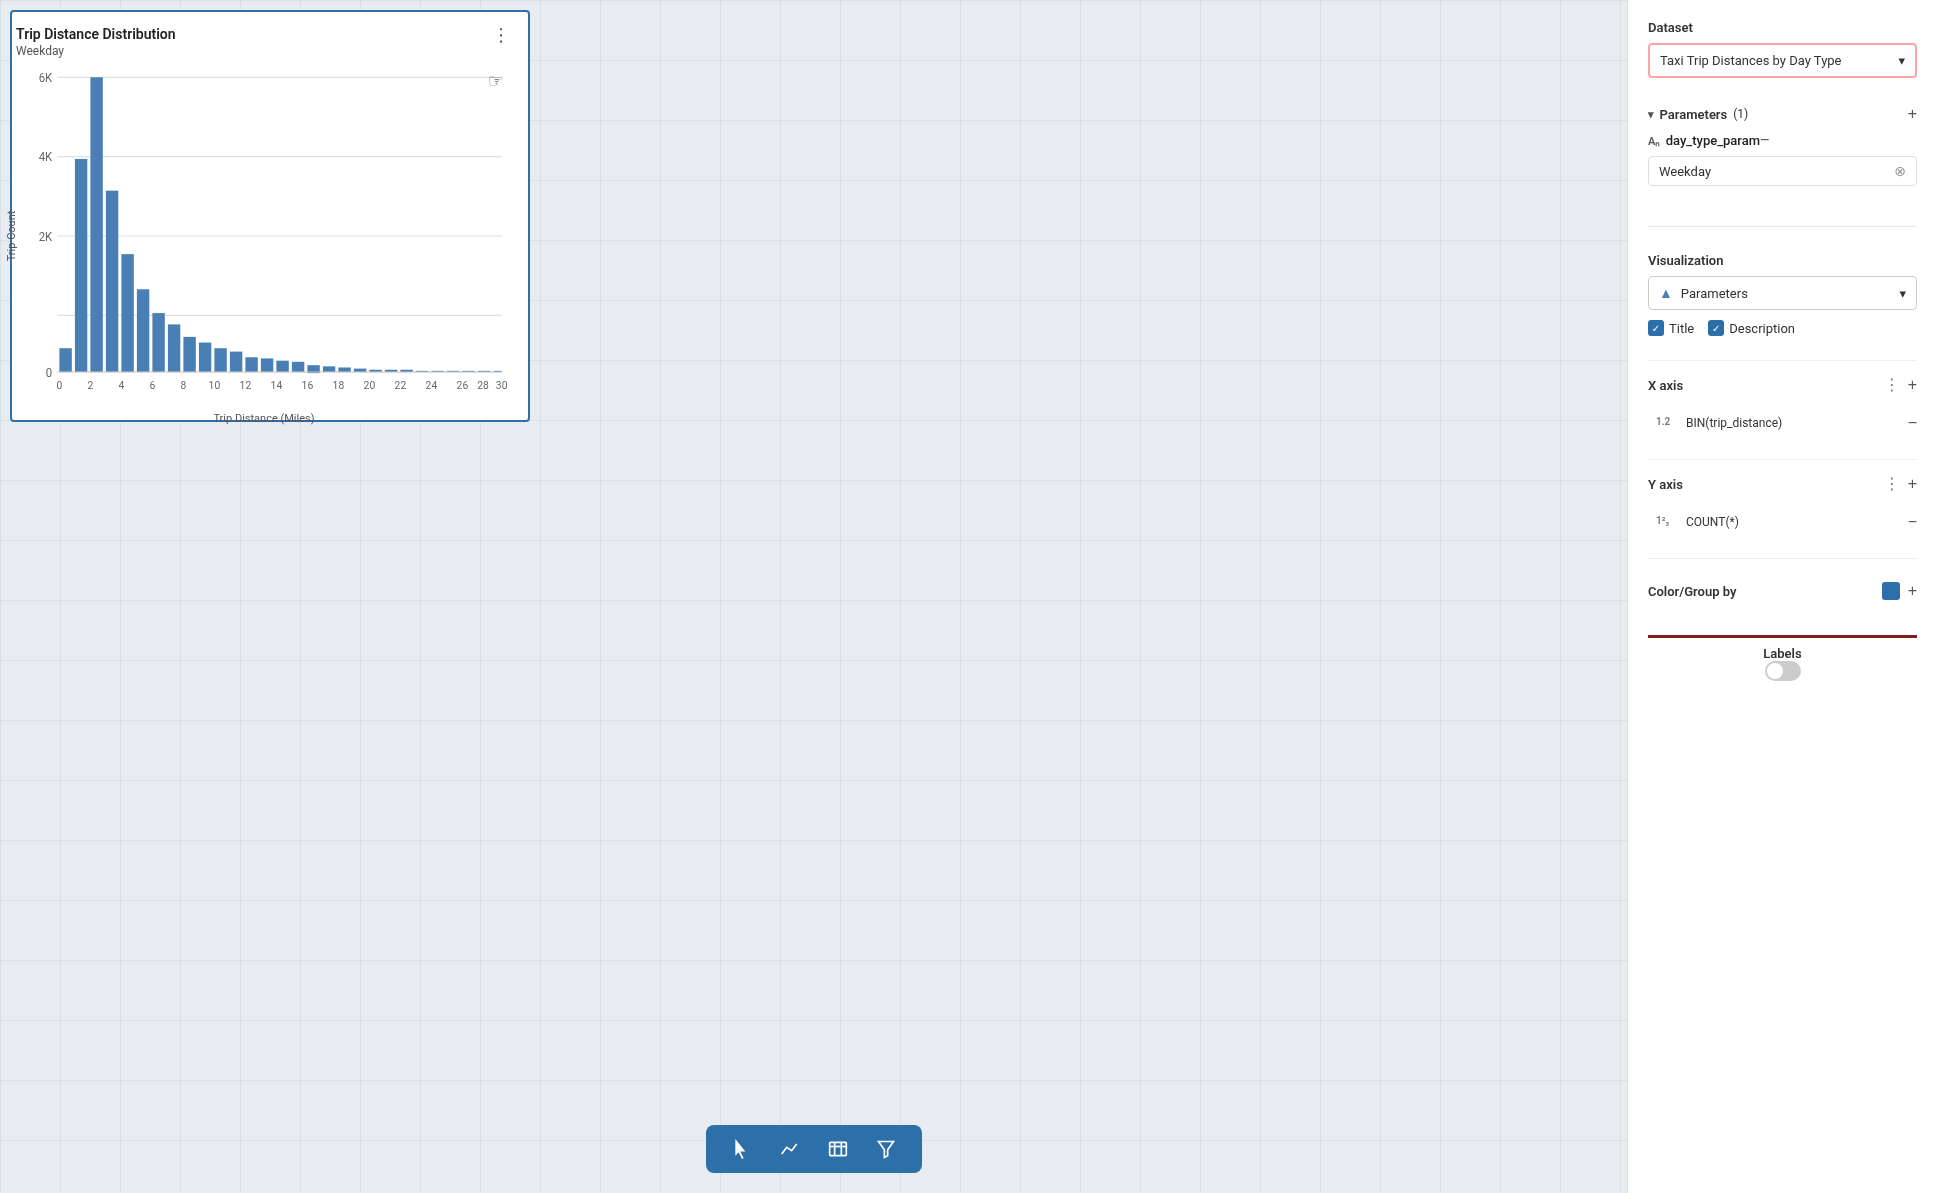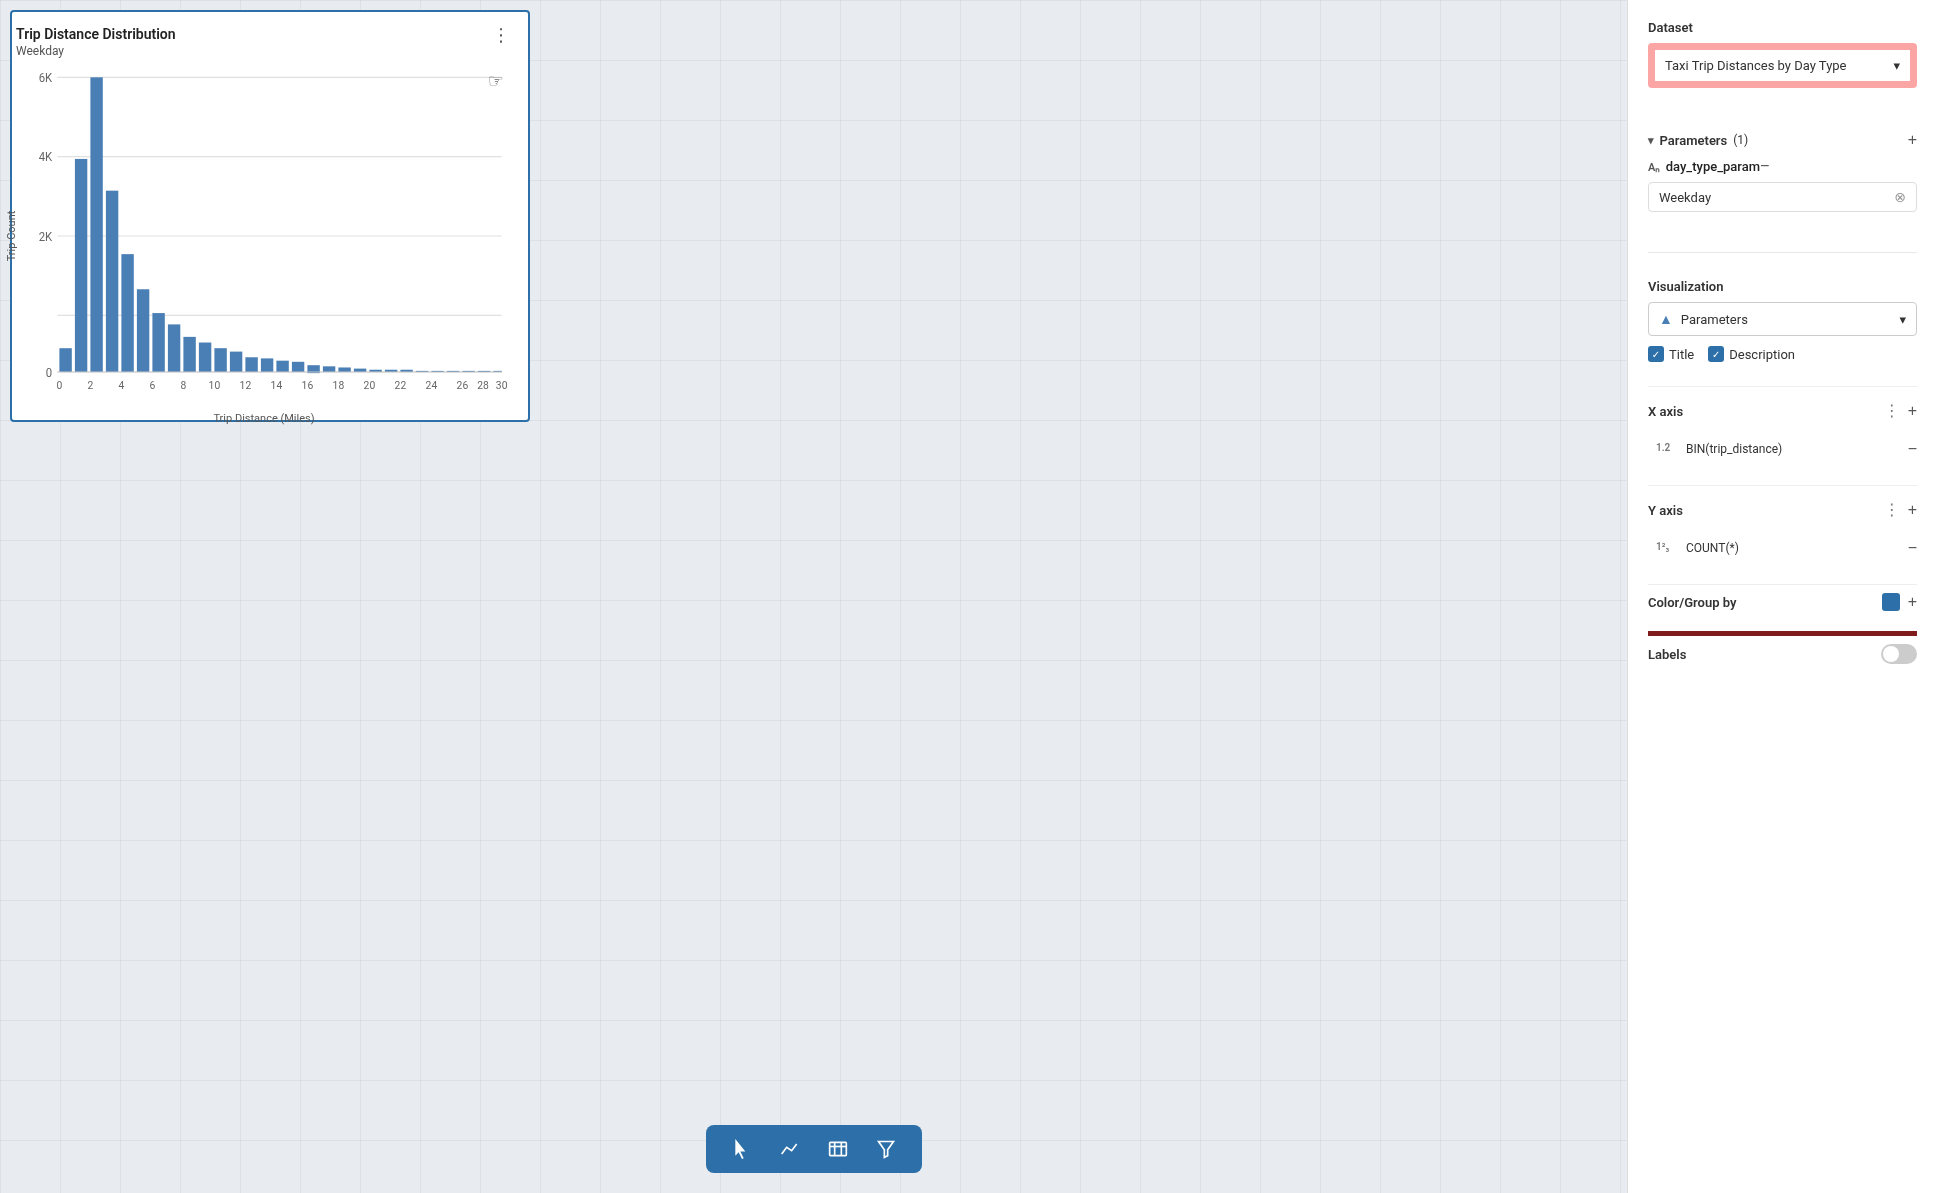--- a/index.html
+++ b/index.html
@@ -126,28 +126,28 @@
       font-weight: 600;
       color: #333;
       margin-bottom: 8px;
     }
 
     .dataset-select {
       width: 100%;
       display: flex;
       align-items: center;
       justify-content: space-between;
-      border: 7px solid #fca5a5;
+      border: 2px solid #fca5a5;
       border-radius: 4px;
       padding: 8px 10px;
       font-size: 13px;
       color: #333;
       background: white;
       cursor: pointer;
-      margin-bottom: 32px;
+      margin-bottom: 16px;
     }
 
     .divider {
       border: none;
       border-top: 1px solid #e8e8e8;
       margin: 14px 0;
     }
 
     .section-header {
       display: flex;
@@ -345,39 +345,40 @@
       font-size: 16px;
       color: #777;
       line-height: 1;
     }
 
     
     .color-group-row {
       display: flex;
       align-items: center;
       justify-content: space-between;
-      padding: 8px 0;
+      padding: 23px 0;
       border-top: 1px solid #eee;
     }
 
     .color-swatch {
       width: 18px;
       height: 18px;
       border-radius: 3px;
       background: #2d6fa8;
       display: inline-block;
     }
 
     
     .labels-row {
       display: flex;
       align-items: center;
       justify-content: space-between;
       padding: 8px 0;
-      border-top: 5px solid #7f1d1d;
+      border-top: 3px solid #7f1d1d;
+      flex-direction: column;
     }
 
     .toggle-switch {
       width: 36px;
       height: 20px;
       background: #ccc;
       border-radius: 10px;
       position: relative;
       cursor: pointer;
     }

